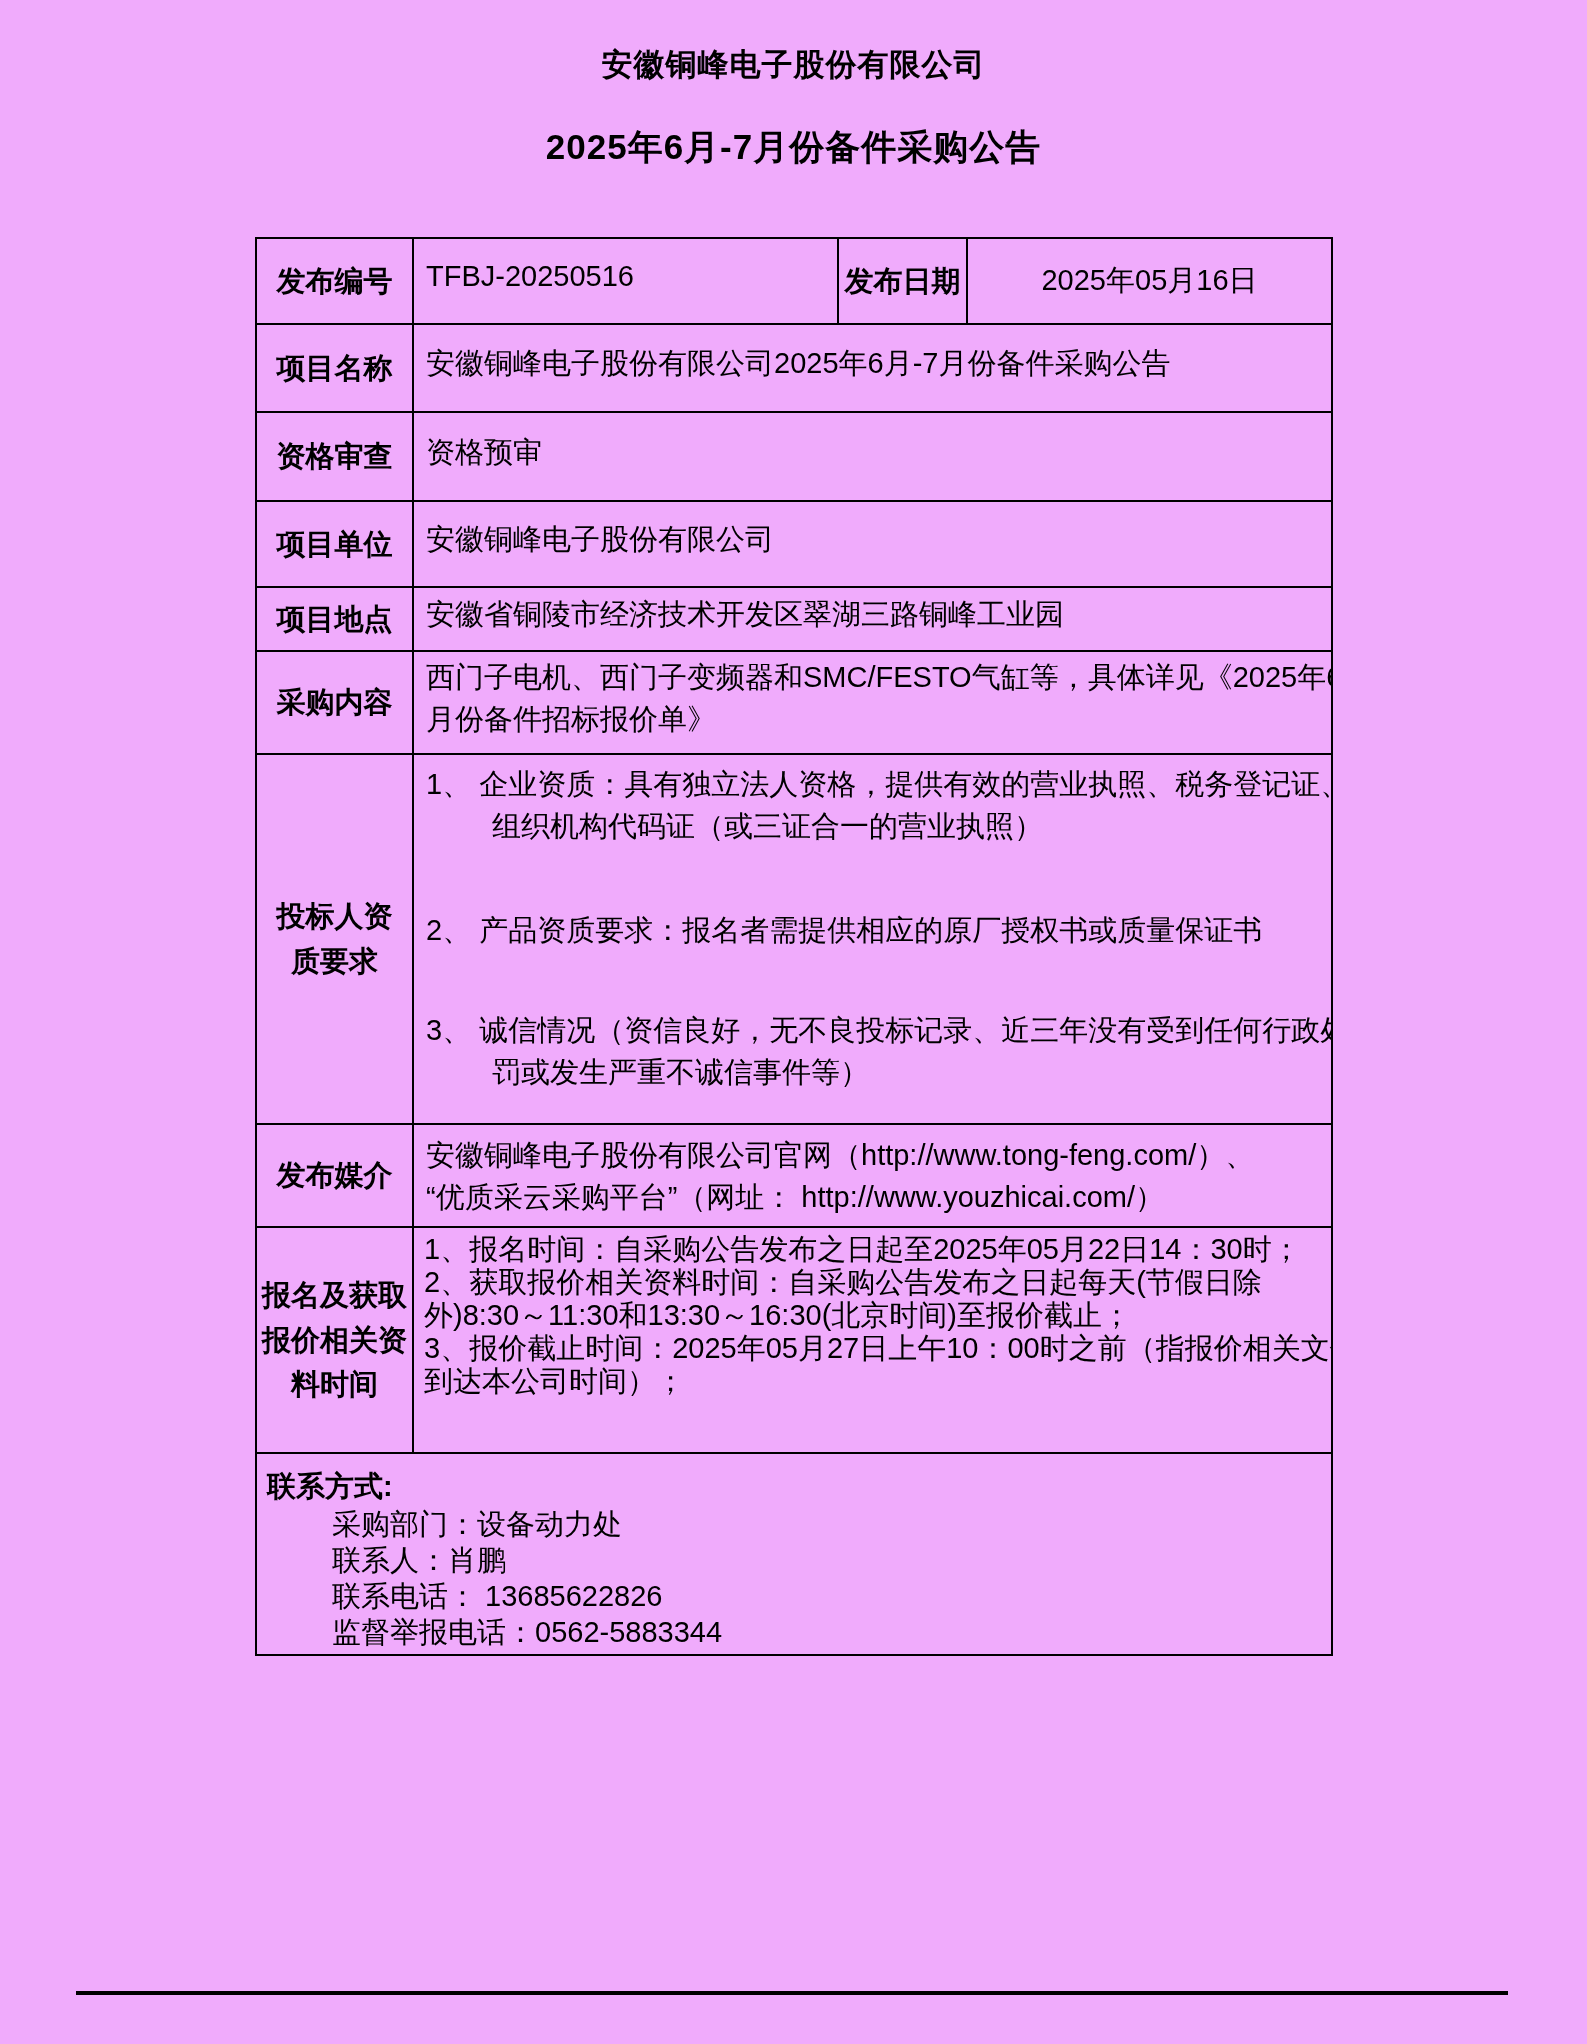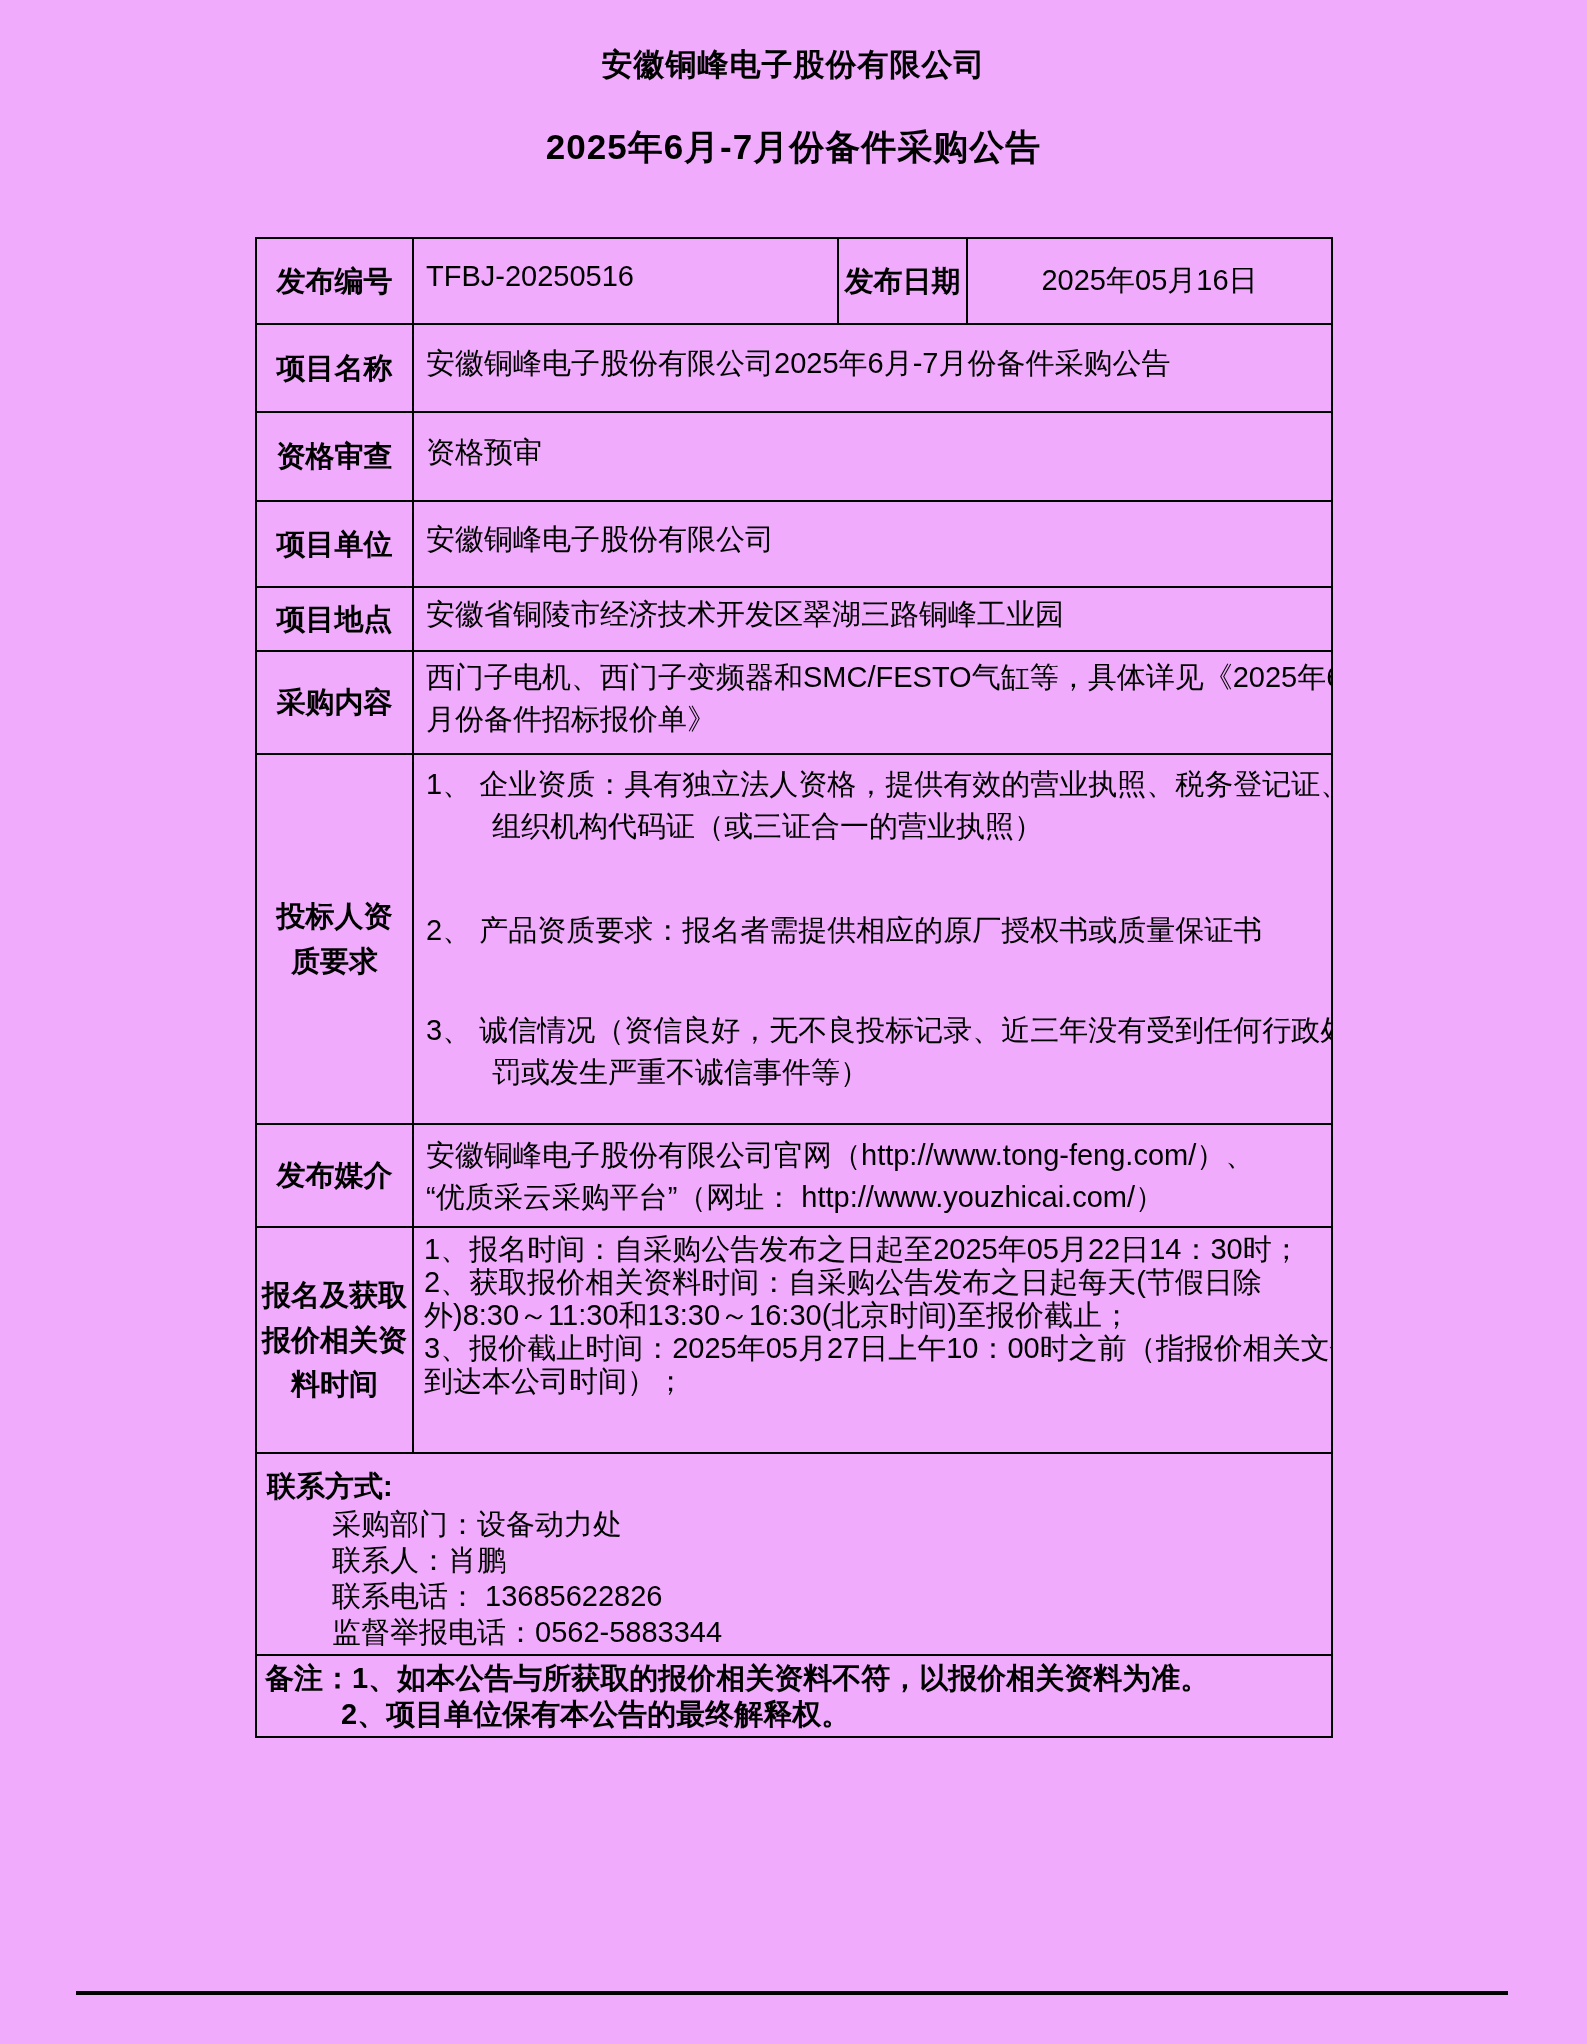--- a/index.html
+++ b/index.html
@@ -163,24 +163,18 @@
     <tr style="height:197px">
       <td class="contact" colspan="4">
         <div class="contact-heading nowrap">联系方式:</div>
         <div class="contact-line nowrap">采购部门：设备动力处</div>
         <div class="contact-line nowrap">联系人：肖鹏</div>
         <div class="contact-line nowrap">联系电话： 13685622826</div>
         <div class="contact-line nowrap">监督举报电话：0562-5883344</div>
       </td>
     </tr>
 
-    <tr style="height:82px">
-      <td class="remark" colspan="4">
-        <div class="remark-line nowrap">备注：1、如本公告与所获取的报价相关资料不符，以报价相关资料为准。</div>
-        <div class="remark-line remark-indent nowrap">2、项目单位保有本公告的最终解释权。</div>
-      </td>
-    </tr>
   </tbody>
     </table>
 
   <div class="footer-rule"></div>
 
 </div>
 
 </body></html>

